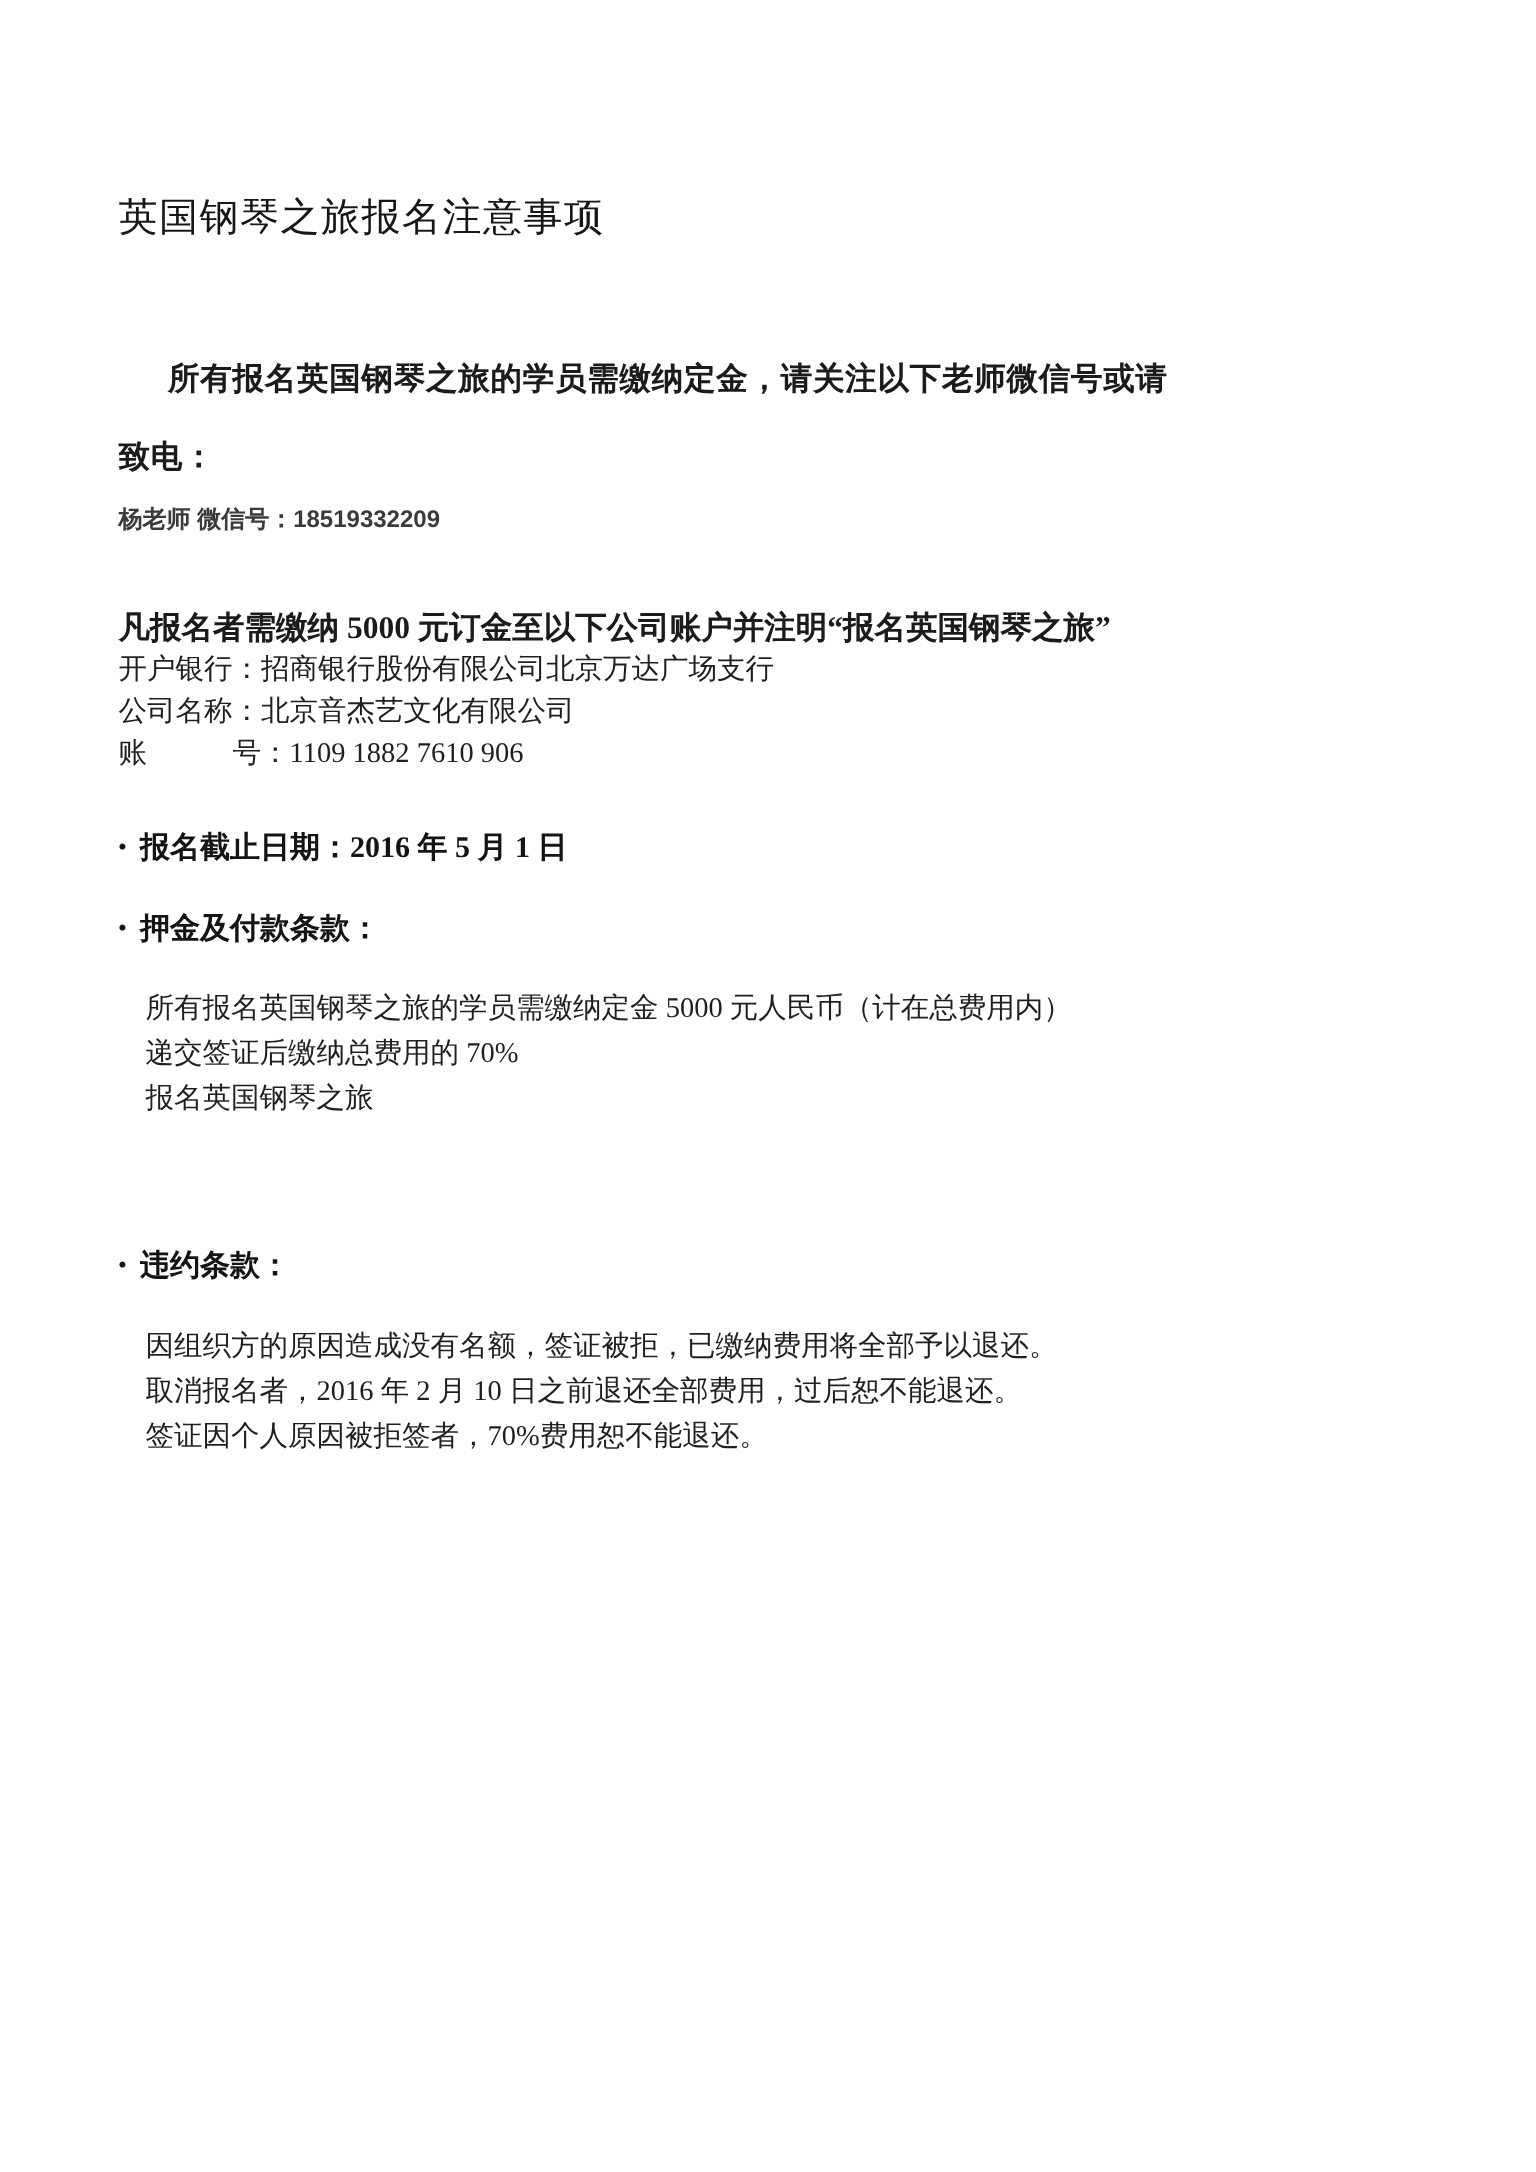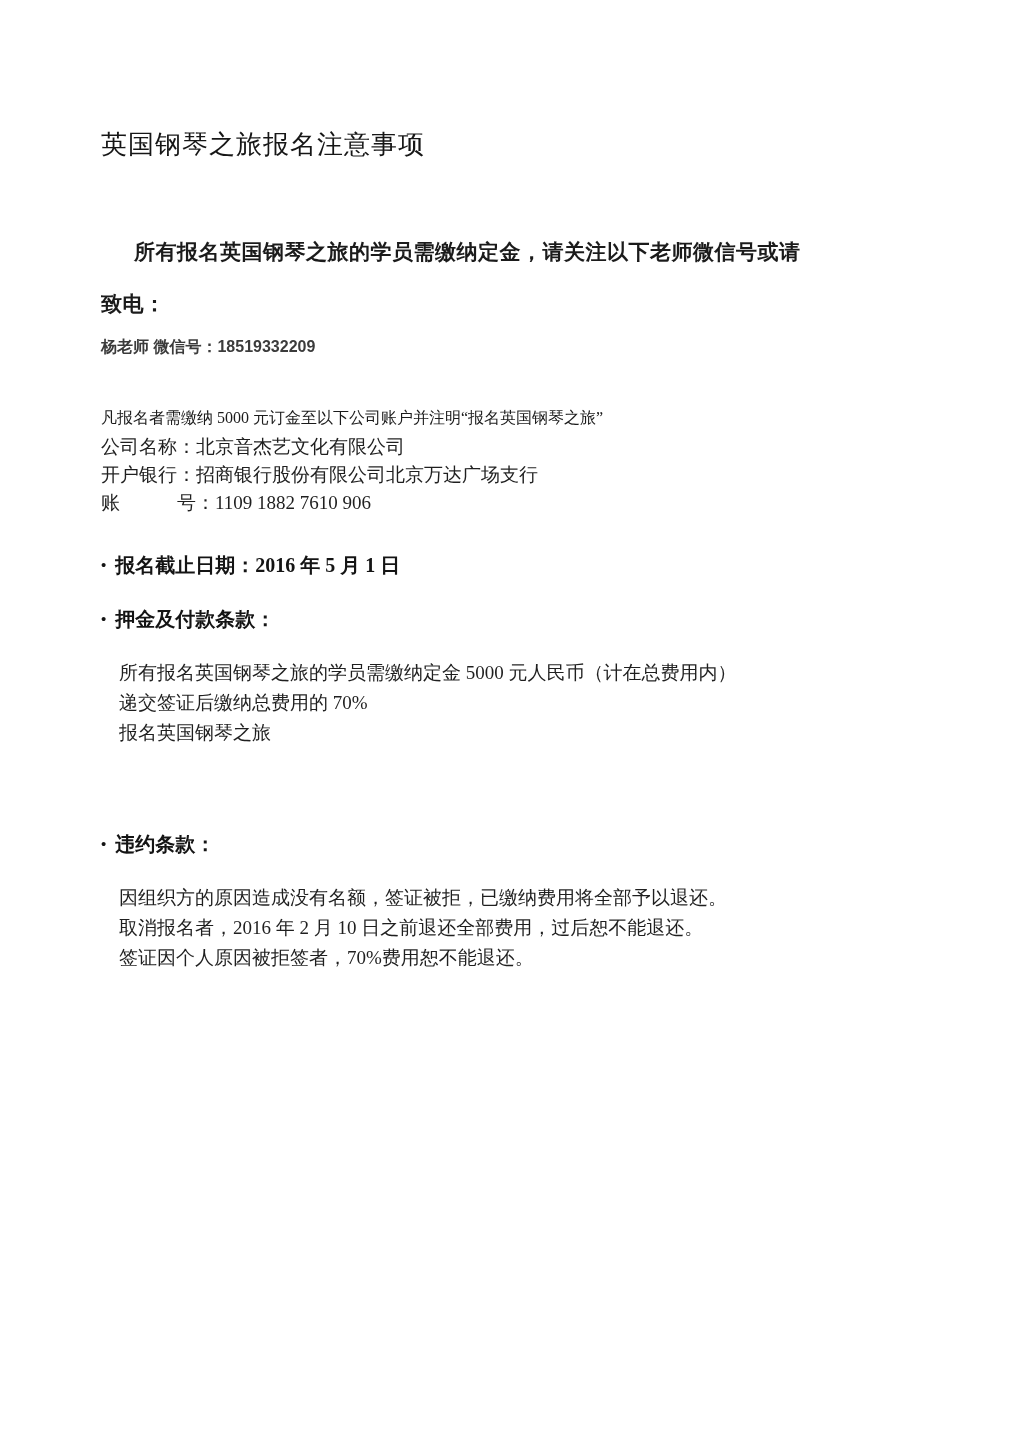--- a/index.html
+++ b/index.html
@@ -10,21 +10,21 @@
   .page {
     position: relative;
     width: 1024px;
     height: 1448px;
     background: #ffffff;
     overflow: hidden;
     font-family: "Liberation Serif", "DejaVu Serif", serif;
     color: #1b1b1b;
   }
   .content {
-    padding: 128px 130px 0 101px;
+    padding: 128px 130px 0 79px;
   }
   .doc-title {
     font-size: 26px;
     line-height: 34px;
     font-weight: 500;
     letter-spacing: 1px;
     color: #161616;
   }
   .intro {
     margin-top: 64px;
@@ -43,22 +43,22 @@
     font-family: "Liberation Sans", "DejaVu Sans", sans-serif;
     font-size: 16px;
     line-height: 21px;
     color: #3b3b3b;
     margin-bottom: 16px;
   }
   .payment {
     margin-top: 46px;
   }
   .payment-heading {
-    font-size: 16px;
-    font-weight: normal;
+    font-size: 21px;
+    font-weight: bold;
     line-height: 30px;
   }
   .payment-row {
     font-size: 19px;
     line-height: 28px;
     color: #1f1f1f;
   }
   .bullets {
     margin-top: 34px;
   }
@@ -107,22 +107,22 @@
     <div class="doc-title">英国钢琴之旅报名注意事项</div>
 
     <div class="intro">所有报名英国钢琴之旅的学员需缴纳定金，请关注以下老师微信号或请致电：</div>
 
     <div class="contacts">
       <div class="contact-line">杨老师 微信号：18519332209</div>
     </div>
 
     <div class="payment">
       <div class="payment-heading">凡报名者需缴纳 5000 元订金至以下公司账户并注明“报名英国钢琴之旅”</div>
+      <div class="payment-row">开户银行：招商银行股份有限公司北京万达广场支行</div>
       <div class="payment-row">公司名称：北京音杰艺文化有限公司</div>
-      <div class="payment-row">开户银行：招商银行股份有限公司北京万达广场支行</div>
       <div class="payment-row">账　　　号：1109 1882 7610 906</div>
     </div>
 
     <div class="bullets">
 
       <div class="bullet-item">
         <span class="bullet-marker">•</span><span>报名截止日期：2016 年 5 月 1 日</span>
       </div>
 
 

